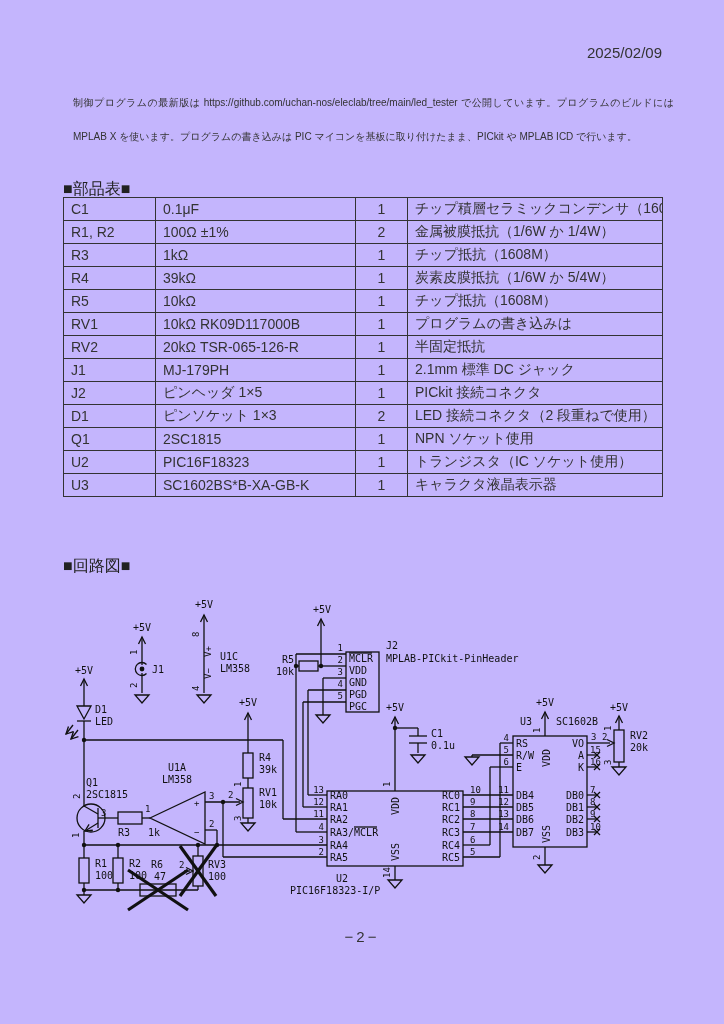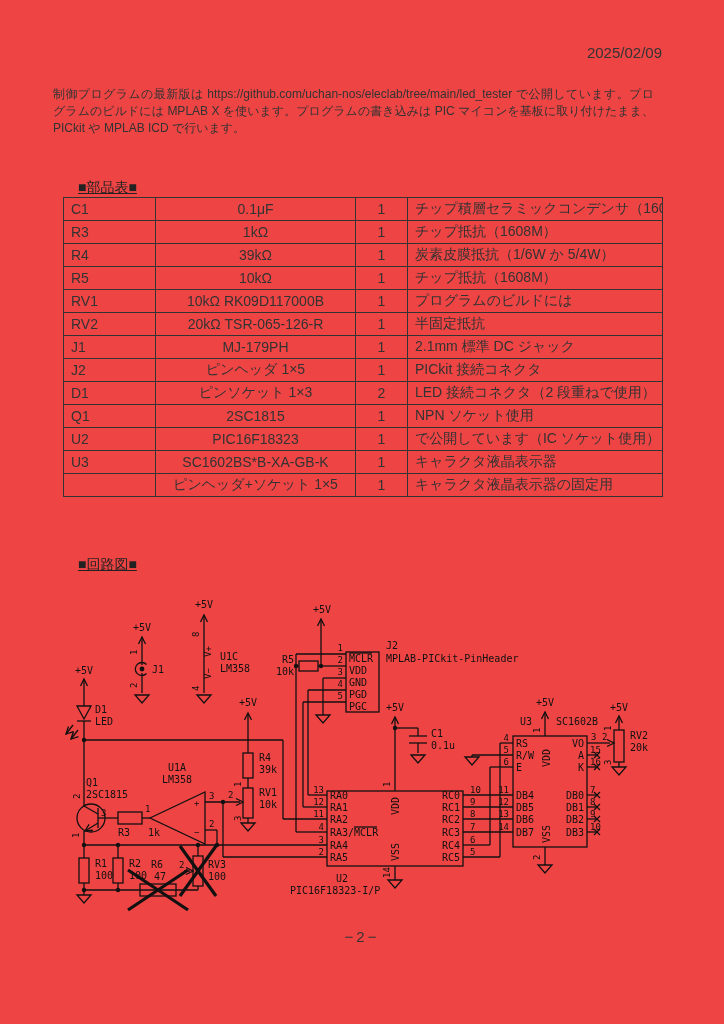--- a/index.html
+++ b/index.html
@@ -1,27 +1,27 @@
 <!DOCTYPE html>
 <html><head>
 <meta charset="utf-8">
 <style>
   html,body{margin:0;padding:0;background:#ffffff;}
-  .page{position:relative;width:724px;height:1024px;background:#ef4444;overflow:hidden;
+  .page{position:relative;width:724px;height:1024px;background:#c4b5fd;overflow:hidden;
         font-family:"Liberation Sans",sans-serif;color:#222;}
   .date{position:absolute;top:44px;right:62px;font-size:15px;color:#333;}
-  .intro{position:absolute;top:86px;left:53px;width:601px;font-size:12px;line-height:17px;color:#333;text-align:justify;}
-  .sec-title{position:absolute;left:78px;font-size:14px;color:#222;text-decoration:underline;}
+  .intro{position:absolute;top:86px;left:73px;width:601px;font-size:10px;line-height:34px;color:#333;text-align:justify;}
+  .sec-title{position:absolute;left:63px;font-size:16px;color:#222;}
   .t-parts{top:179px;}
   .t-sch{top:556px;}
   table.parts{position:absolute;top:197px;left:63px;width:600px;border-collapse:collapse;table-layout:fixed;}
   table.parts td{border:1.5px solid #333;font-size:14px;color:#333;padding:1px 7px;height:20px;
                  white-space:nowrap;overflow:hidden;}
   td.c-ref{width:77px;}
-  td.c-val{width:185px;text-align:center;}
+  td.c-val{width:185px;}
   td.c-qty{width:37px;text-align:center;}
   svg.sch{position:absolute;top:575px;left:0;}
   .sch text{font-family:"DejaVu Sans Mono",monospace;font-size:10px;fill:#111;}
   .sch text.pn{font-size:9px;}
   .sch line,.sch path,.sch rect,.sch circle,.sch polygon{stroke:#111;stroke-width:1.3;fill:none;}
   .sch .dot{fill:#111;stroke:none;}
   .sch .thick{stroke-width:3.2;}
   .footer{position:absolute;top:928px;left:0;width:724px;text-align:center;font-size:15px;color:#333;letter-spacing:3px;}
 </style>
 </head>
@@ -37,20 +37,26 @@
 
   <table class="parts">
     <tbody>
       <tr>
           <td class="c-ref">C1</td>
           <td class="c-val">0.1μF</td>
           <td class="c-qty">1</td>
           <td>チップ積層セラミックコンデンサ（1608M）</td>
         </tr>
       <tr>
+          <td class="c-ref">R1, R2</td>
+          <td class="c-val">100Ω ±1%</td>
+          <td class="c-qty">2</td>
+          <td>金属被膜抵抗（1/6W か 1/4W）</td>
+        </tr>
+      <tr>
           <td class="c-ref">R3</td>
           <td class="c-val">1kΩ</td>
           <td class="c-qty">1</td>
           <td>チップ抵抗（1608M）</td>
         </tr>
       <tr>
           <td class="c-ref">R4</td>
           <td class="c-val">39kΩ</td>
           <td class="c-qty">1</td>
           <td>炭素皮膜抵抗（1/6W か 5/4W）</td>
@@ -58,21 +64,21 @@
       <tr>
           <td class="c-ref">R5</td>
           <td class="c-val">10kΩ</td>
           <td class="c-qty">1</td>
           <td>チップ抵抗（1608M）</td>
         </tr>
       <tr>
           <td class="c-ref">RV1</td>
           <td class="c-val">10kΩ RK09D117000B</td>
           <td class="c-qty">1</td>
-          <td>プログラムのビルドには</td>
+          <td>プログラムの書き込みは</td>
         </tr>
       <tr>
           <td class="c-ref">RV2</td>
           <td class="c-val">20kΩ TSR-065-126-R</td>
           <td class="c-qty">1</td>
           <td>半固定抵抗</td>
         </tr>
       <tr>
           <td class="c-ref">J1</td>
           <td class="c-val">MJ-179PH</td>
@@ -94,33 +100,27 @@
       <tr>
           <td class="c-ref">Q1</td>
           <td class="c-val">2SC1815</td>
           <td class="c-qty">1</td>
           <td>NPN ソケット使用</td>
         </tr>
       <tr>
           <td class="c-ref">U2</td>
           <td class="c-val">PIC16F18323</td>
           <td class="c-qty">1</td>
-          <td>で公開しています（IC ソケット使用）</td>
+          <td>トランジスタ（IC ソケット使用）</td>
         </tr>
       <tr>
           <td class="c-ref">U3</td>
           <td class="c-val">SC1602BS*B-XA-GB-K</td>
           <td class="c-qty">1</td>
           <td>キャラクタ液晶表示器</td>
-        </tr>
-      <tr>
-          <td class="c-ref"></td>
-          <td class="c-val">ピンヘッダ+ソケット 1×5</td>
-          <td class="c-qty">1</td>
-          <td>キャラクタ液晶表示器の固定用</td>
         </tr>
     </tbody>
   </table>
 
   <div class="sec-title t-sch">■回路図■</div>
 
   <svg class="sch" width="724" height="345" viewBox="0 0 724 345">
     <defs>
       <path id="gnd-sym" d="M-7,0 H7 L0,8 Z"></path>
       <path id="ah-up" d="M-3.5,7 L0,0 L3.5,7"></path>

